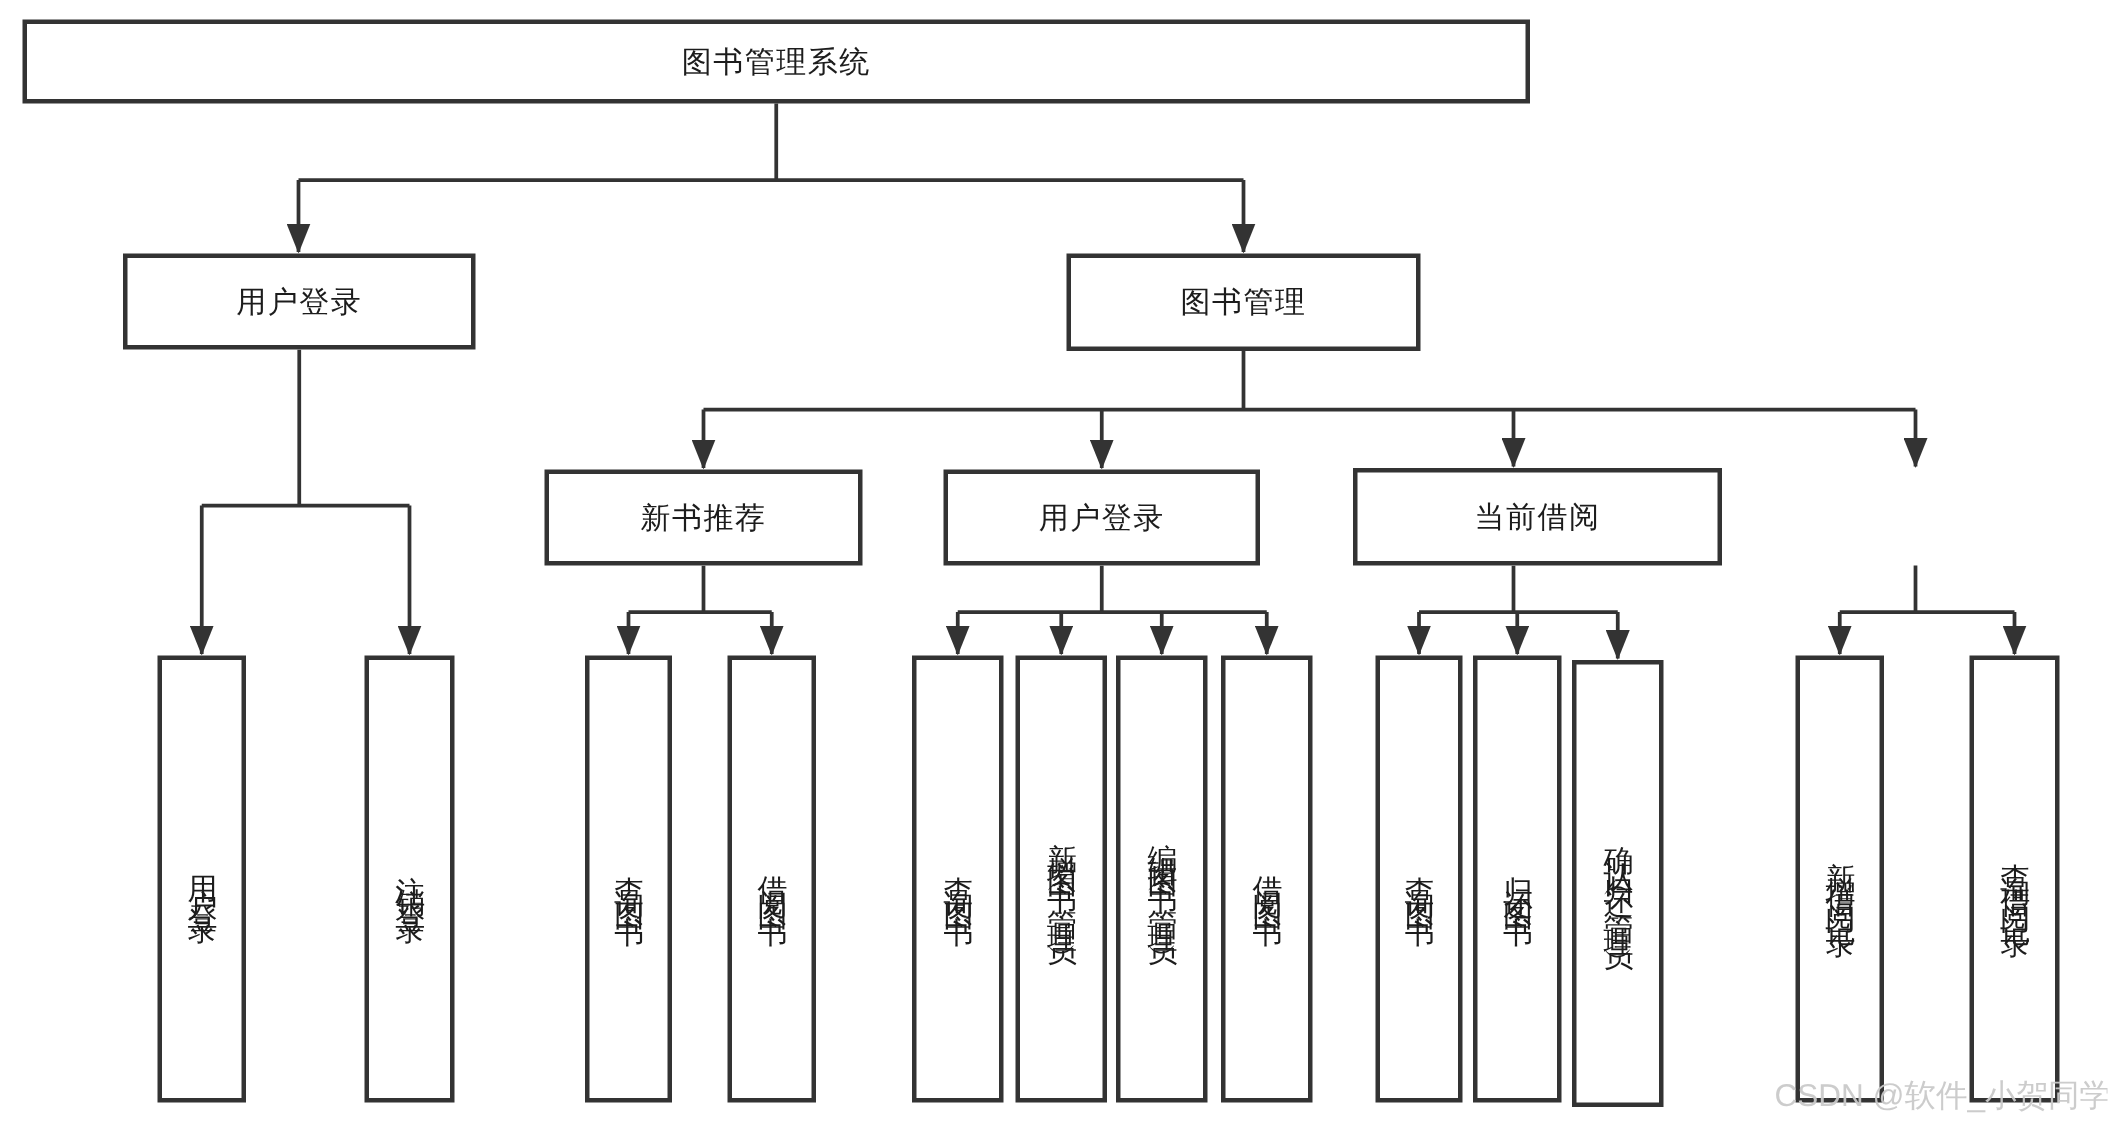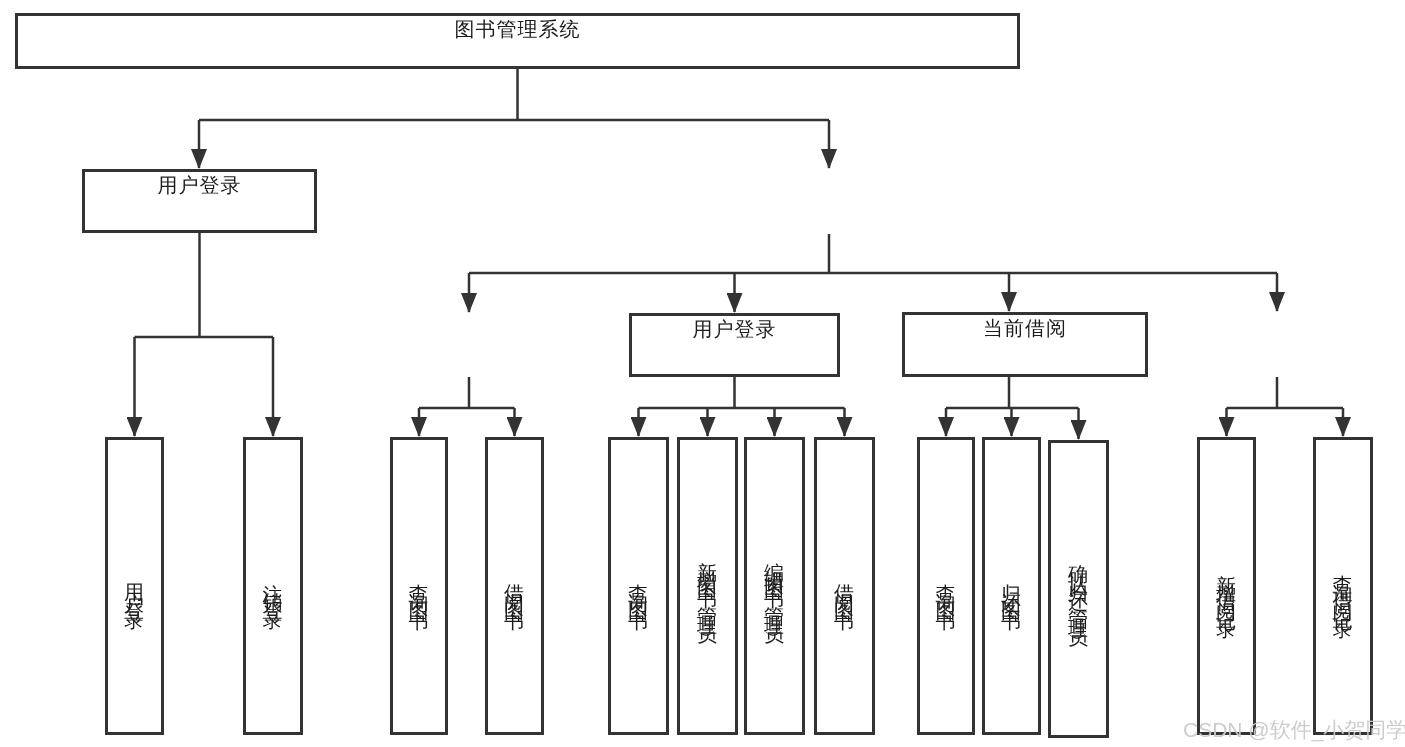--- a/index.html
+++ b/index.html
@@ -7,21 +7,21 @@
   body {
     width:1405px; height:747px;
     font-family:"Liberation Sans", sans-serif;
     position:relative; overflow:hidden;
   }
   .canvas { position:absolute; left:0; top:0; width:1405px; height:747px; }
   svg.connectors { position:absolute; left:0; top:0; z-index:1; }
   .node {
     position:absolute; z-index:2;
     border:3px solid #333333; background:#ffffff;
-    display:flex; justify-content:center;
+    display:flex; align-items:center; justify-content:center;
     font-size:20px; color:#1c1c1c; letter-spacing:1px;
     white-space:nowrap;
   }
   .leaf {
     position:absolute; z-index:2;
     border:3px solid #333333; background:#ffffff;
     display:flex; align-items:center; justify-content:center;
   }
   .leaf span {
     writing-mode:vertical-rl; text-orientation:mixed;
@@ -89,21 +89,27 @@
     </g>
   </svg>
 
   <div class="node" style="left:15px;top:13px;width:1005px;height:56px">
     <span>图书管理系统</span>
   </div>
 
   <div class="node" style="left:82px;top:169px;width:235px;height:64px">
     <span>用户登录</span>
   </div>
+  <div class="node" style="left:711px;top:169px;width:236px;height:65px">
+    <span>图书管理</span>
+  </div>
 
+  <div class="node" style="left:363px;top:313px;width:212px;height:64px">
+    <span>新书推荐</span>
+  </div>
   <div class="node" style="left:629px;top:313px;width:211px;height:64px">
     <span>用户登录</span>
   </div>
   <div class="node" style="left:902px;top:312px;width:246px;height:65px">
     <span>当前借阅</span>
   </div>
 
   <div class="leaf" style="left:105px;top:437px;width:59px;height:298px">
     <span>用户登录</span>
   </div>

